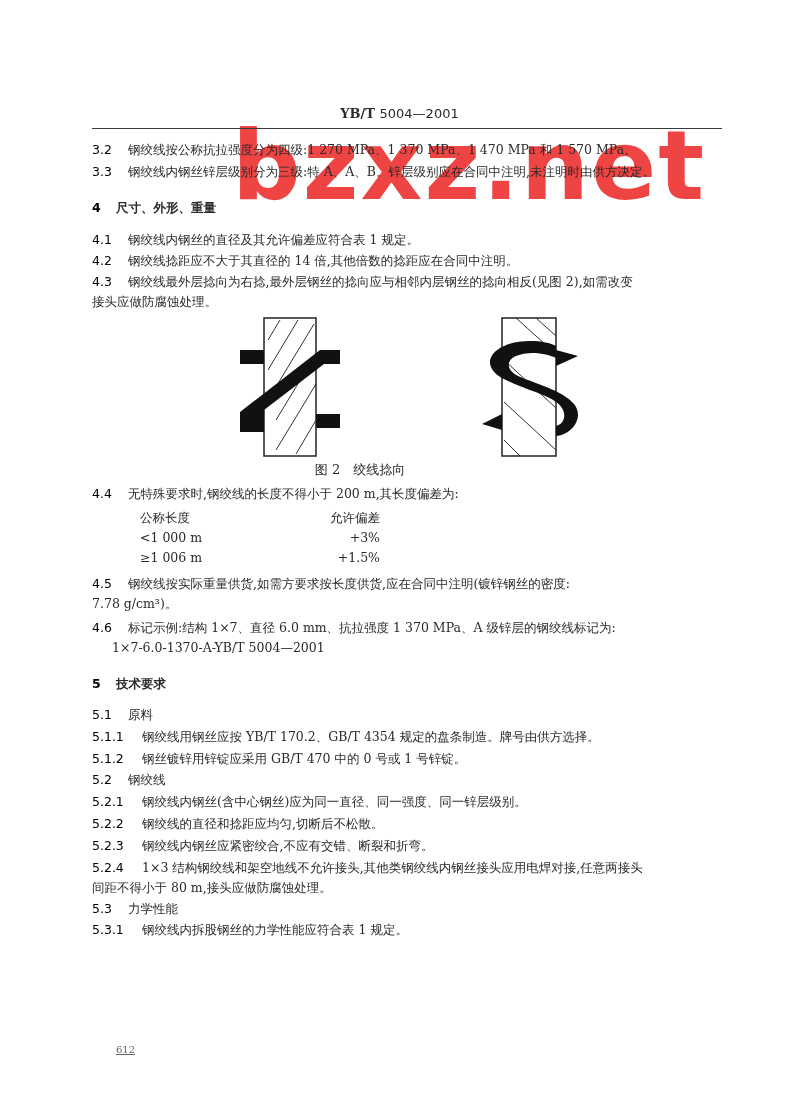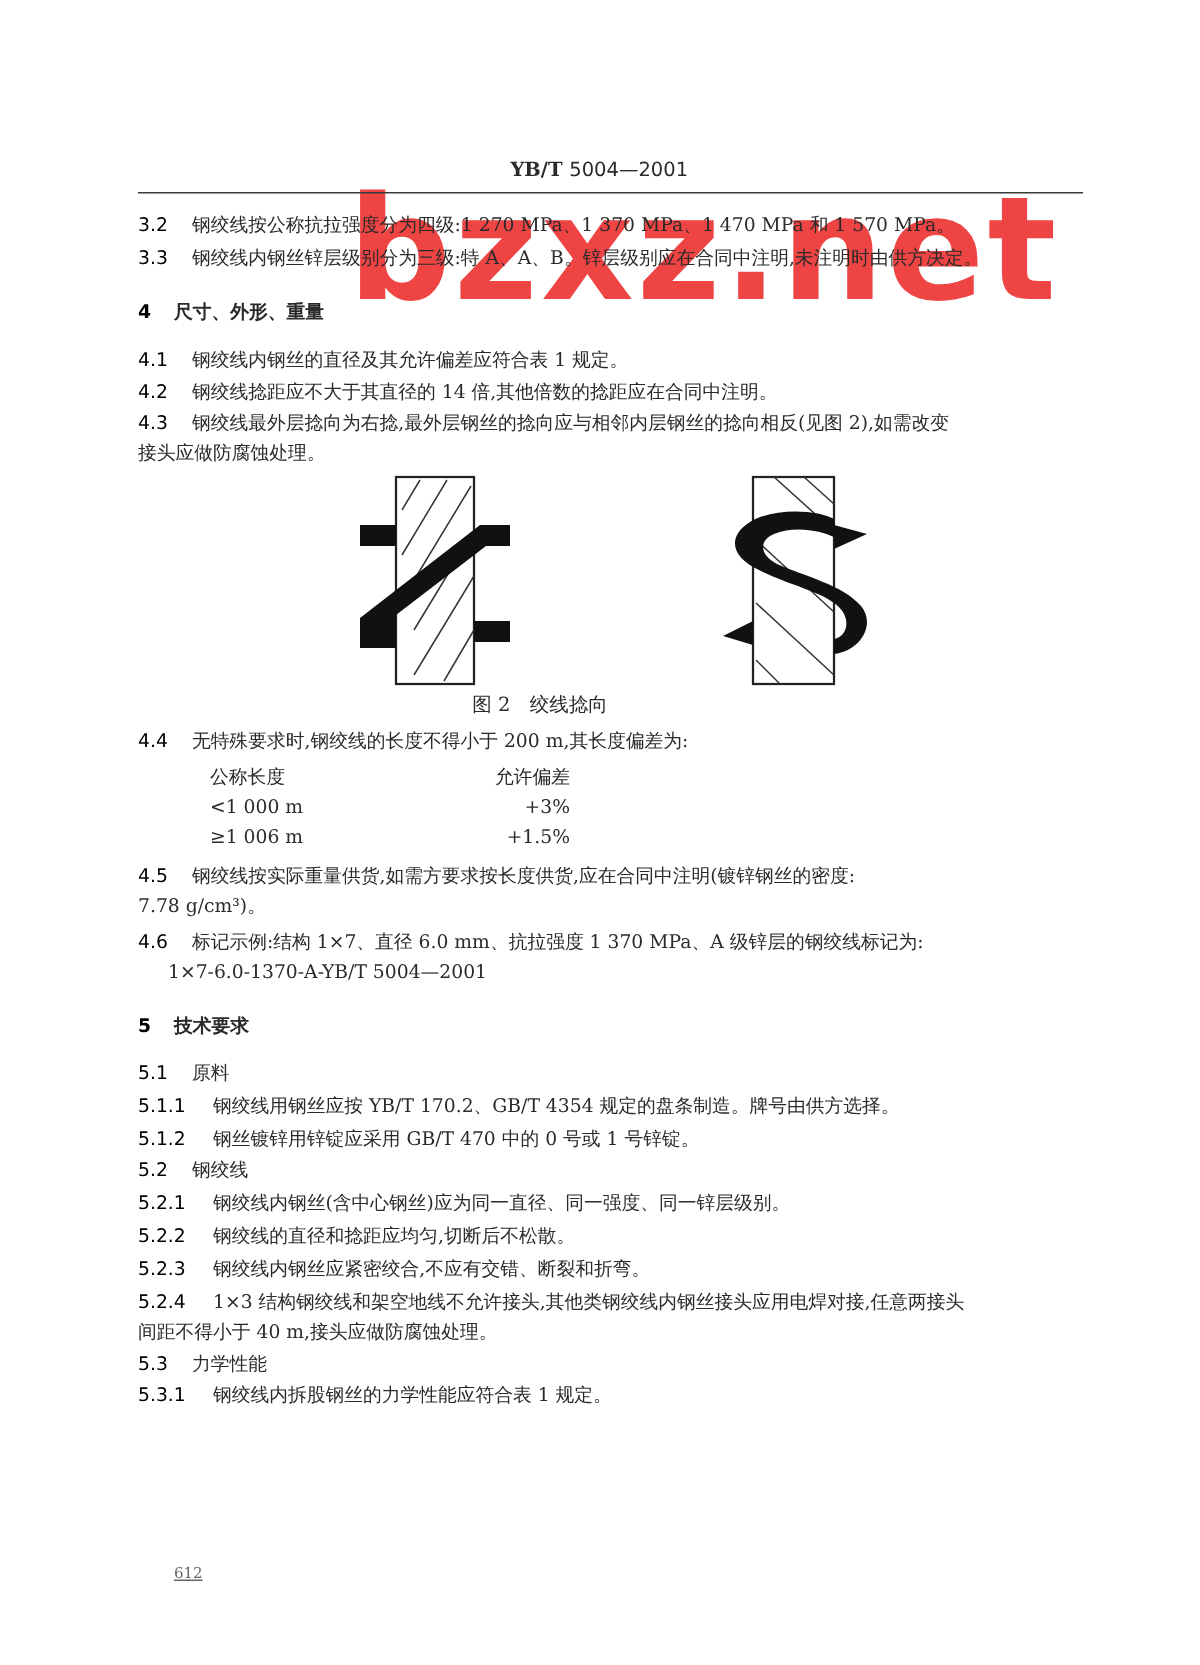--- a/index.html
+++ b/index.html
@@ -133,21 +133,21 @@
 </div>
 <div class="line" style="top:816px">
   <span class="no w">5.2.2</span><span>钢绞线的直径和捻距应均匀,切断后不松散。</span>
 </div>
 <div class="line" style="top:838px">
   <span class="no w">5.2.3</span><span>钢绞线内钢丝应紧密绞合,不应有交错、断裂和折弯。</span>
 </div>
 <div class="line" style="top:860px">
   <span class="no w">5.2.4</span><span>1×3 结构钢绞线和架空地线不允许接头,其他类钢绞线内钢丝接头应用电焊对接,任意两接头</span>
 </div>
-<div class="line" style="top:880px">间距不得小于 40 m,接头应做防腐蚀处理。</div>
+<div class="line" style="top:880px">间距不得小于 80 m,接头应做防腐蚀处理。</div>
 <div class="line" style="top:901px">
   <span class="no">5.3</span><span>力学性能</span>
 </div>
 <div class="line" style="top:922px">
   <span class="no w">5.3.1</span><span>钢绞线内拆股钢丝的力学性能应符合表 1 规定。</span>
 </div>
 
 <div class="pageno">612</div>
 
 </body></html>

